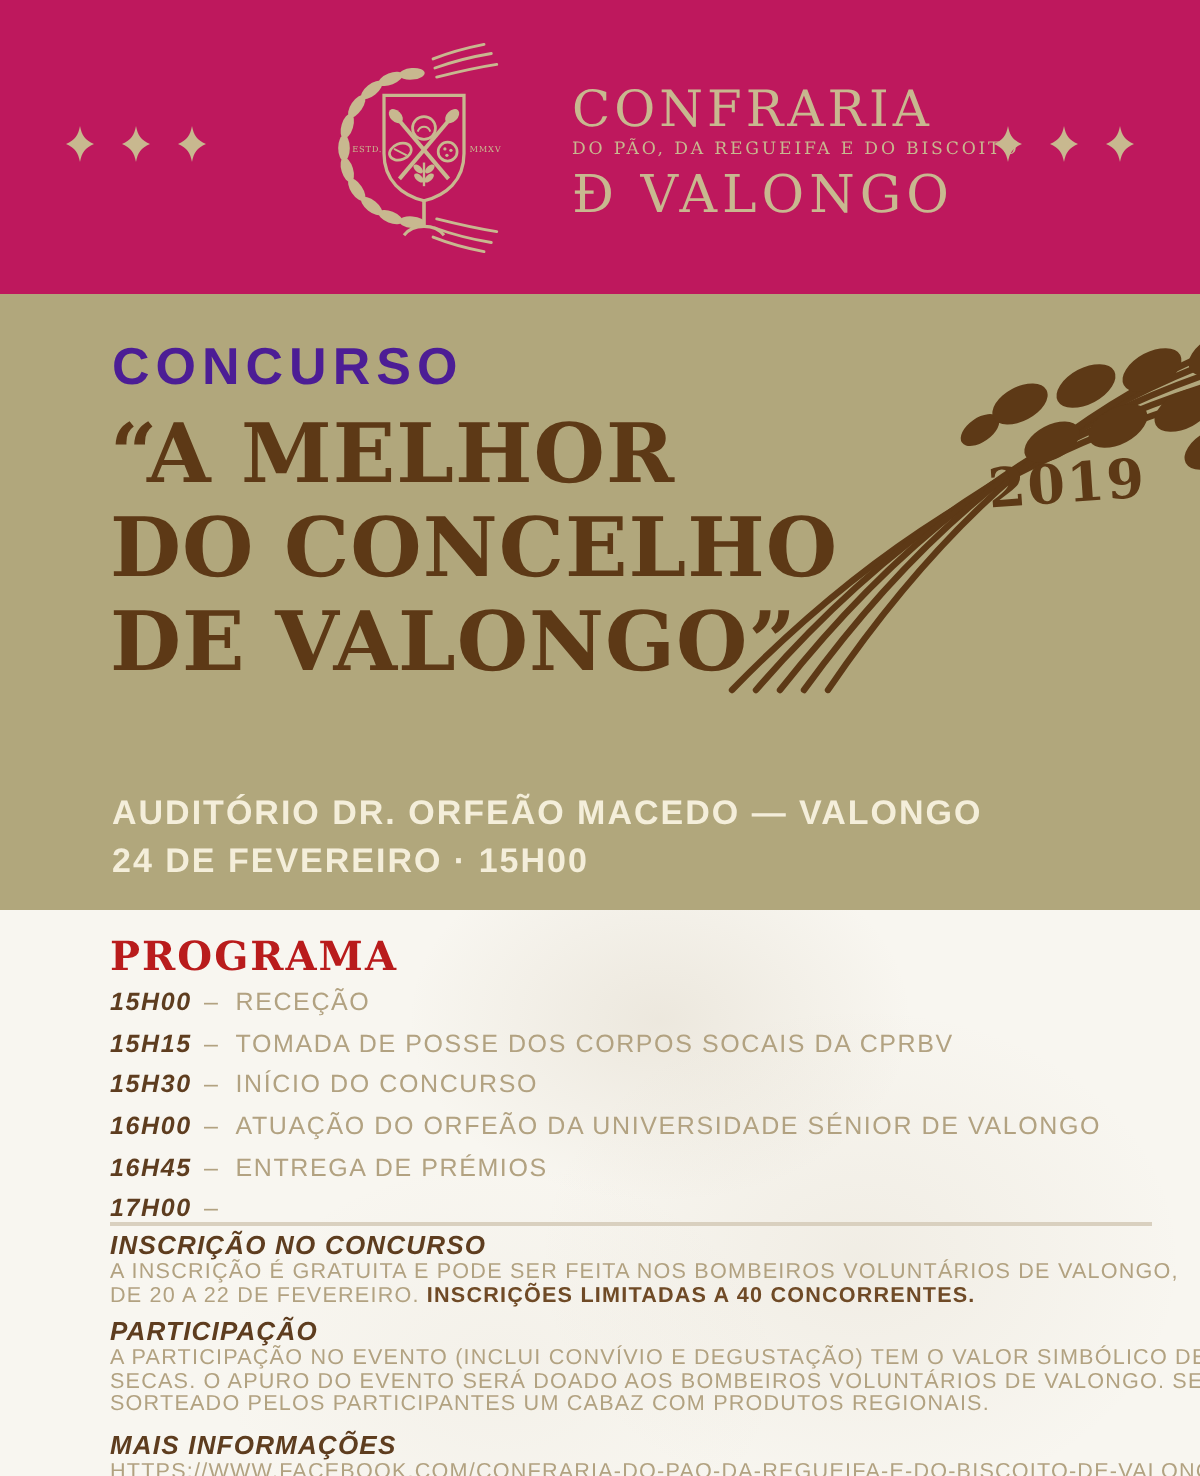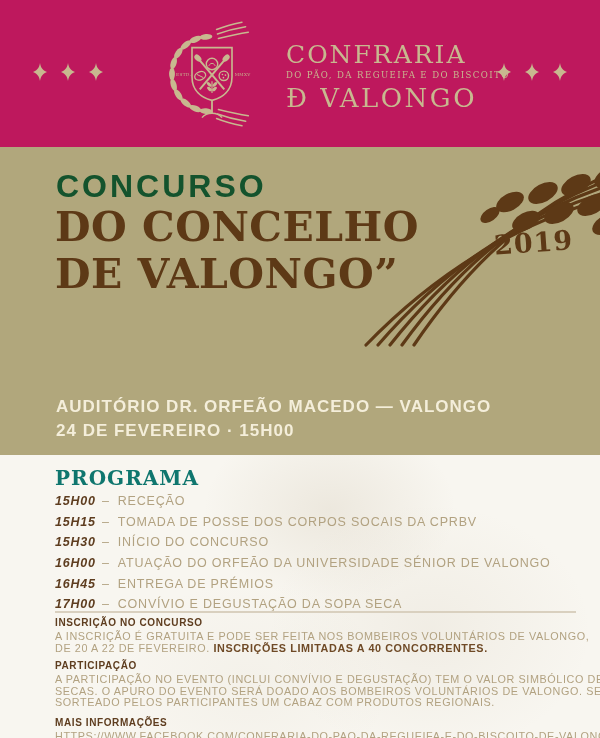--- a/index.html
+++ b/index.html
@@ -17,47 +17,47 @@
   .wordmark{position:absolute;left:286px;top:41px;color:#c8b88f;}
   .org-name{font-family:"DejaVu Serif",serif;font-size:25px;letter-spacing:2px;line-height:28px;}
   .org-sub{font-family:"DejaVu Serif",serif;font-size:8.6px;letter-spacing:1.4px;margin-top:1px;}
   .org-loc{font-family:"DejaVu Serif",serif;font-size:26px;letter-spacing:2.5px;margin-top:3px;}
 
   
   .band{position:absolute;top:147px;left:0;right:0;height:308px;background:#b1a77c;overflow:hidden;}
   .wheat{position:absolute;top:10px;right:-16px;width:252px;height:190px;overflow:visible;}
   .year{position:absolute;left:494px;top:80px;font-family:"DejaVu Serif",serif;font-weight:bold;
         font-size:27px;color:#5d3916;letter-spacing:1px;transform:rotate(-4deg);}
-  .kicker{position:absolute;left:56px;top:21px;font-size:32px;font-weight:bold;
-          letter-spacing:3px;color:#14532d;}
+  .kicker{position:absolute;left:56px;top:21px;font-size:26px;font-weight:bold;
+          letter-spacing:3px;color:#4c1d95;}
   .title{position:absolute;left:55px;top:57px;margin:0;font-family:"DejaVu Serif",serif;
          font-weight:bold;font-size:41px;line-height:47px;color:#5d3916;letter-spacing:0.5px;}
   .title span{display:block;}
   .venue{position:absolute;left:56px;top:248px;font-weight:bold;font-size:17px;line-height:24px;
          letter-spacing:1px;color:#f4eeda;}
   .venue span{display:block;}
 
   
   .info{position:absolute;top:455px;left:0;right:0;bottom:0;background:#f8f6f0;}
   .info::before{content:"";position:absolute;inset:0;z-index:0;
     background:
       radial-gradient(180px 130px at 330px 55px,  rgba(176,158,126,0.16), rgba(176,158,126,0) 70%),
       radial-gradient(230px 180px at 430px 175px, rgba(176,158,126,0.10), rgba(176,158,126,0) 70%),
       radial-gradient(200px 150px at 250px 230px, rgba(176,158,126,0.06), rgba(176,158,126,0) 70%);}
   .info > *{z-index:1;}
   .prog-heading{position:absolute;left:55px;top:11px;margin:0;font-family:"DejaVu Serif",serif;
-                font-weight:bold;font-size:20px;letter-spacing:1px;color:#0f766e;}
+                font-weight:bold;font-size:20px;letter-spacing:1px;color:#b91c1c;}
   .prog-list{position:absolute;left:55px;top:36px;margin:0;padding:0;list-style:none;}
   .prog-list li{height:20.6px;display:flex;align-items:center;font-size:12.5px;letter-spacing:0.8px;}
   .prog-time{font-weight:bold;color:#5e3d1f;width:47px;flex:0 0 auto;font-style:italic;}
   .prog-dash{color:#b2a281;margin-right:8px;}
   .prog-desc{color:#b2a281;white-space:nowrap;}
   .divider{position:absolute;left:55px;top:156px;width:521px;height:2px;background:#d9d0bf;border:none;margin:0;}
   .block{position:absolute;left:55px;font-size:10.8px;line-height:11.6px;letter-spacing:0.6px;color:#b2a281;}
-  .block h3{margin:0 0 2.5px 0;font-size:10px;letter-spacing:0.6px;color:#5e3d1f;font-weight:bold;}
+  .block h3{margin:0 0 2.5px 0;font-size:13px;letter-spacing:0.6px;color:#5e3d1f;font-weight:bold;font-style:italic;}
   .bline{display:block;white-space:nowrap;}
   .hl{font-weight:bold;color:#6f4a26;}
   #inscricao{top:162px;}
   #participacao{top:205px;}
   #maisinfo{top:262px;}
   .url{color:#b2a281;text-decoration:none;}
 </style>
 </head>
 <body>
 
@@ -174,20 +174,21 @@
         <ellipse cx="261" cy="40" rx="16" ry="9" transform="rotate(-28 261 40)"></ellipse>
         <ellipse cx="243" cy="67" rx="16" ry="9" transform="rotate(-28 243 67)"></ellipse>
         <ellipse cx="276" cy="59" rx="16" ry="9" transform="rotate(-28 276 59)"></ellipse>
       </g>
     </svg>
 
     <div class="year">2019</div>
     <div class="kicker">CONCURSO</div>
 
     <h1 class="title">
+      <span>“A MELHOR</span>
       <span>DO CONCELHO</span>
       <span>DE VALONGO”</span>
     </h1>
 
     <div class="venue">
       <span>AUDITÓRIO DR. ORFEÃO MACEDO — VALONGO</span>
       <span>24 DE FEVEREIRO · 15H00</span>
     </div>
   </section>
 
@@ -216,21 +217,20 @@
         <span class="prog-desc">ATUAÇÃO DO ORFEÃO DA UNIVERSIDADE SÉNIOR DE VALONGO</span>
       </li>
       <li>
         <span class="prog-time">16H45</span>
         <span class="prog-dash">–</span>
         <span class="prog-desc">ENTREGA DE PRÉMIOS</span>
       </li>
       <li>
         <span class="prog-time">17H00</span>
         <span class="prog-dash">–</span>
-        <span class="prog-desc">CONVÍVIO E DEGUSTAÇÃO DA SOPA SECA</span>
       </li>
     </ul>
 
     <hr class="divider">
 
     <div class="block" id="inscricao">
       <h3>INSCRIÇÃO NO CONCURSO</h3>
       <span class="bline">A INSCRIÇÃO É GRATUITA E PODE SER FEITA NOS BOMBEIROS VOLUNTÁRIOS DE VALONGO,</span>
       <span class="bline"><span>DE 20 A 22 DE FEVEREIRO. </span><strong class="hl">INSCRIÇÕES LIMITADAS A 40 CONCORRENTES.</strong></span>
     </div>

